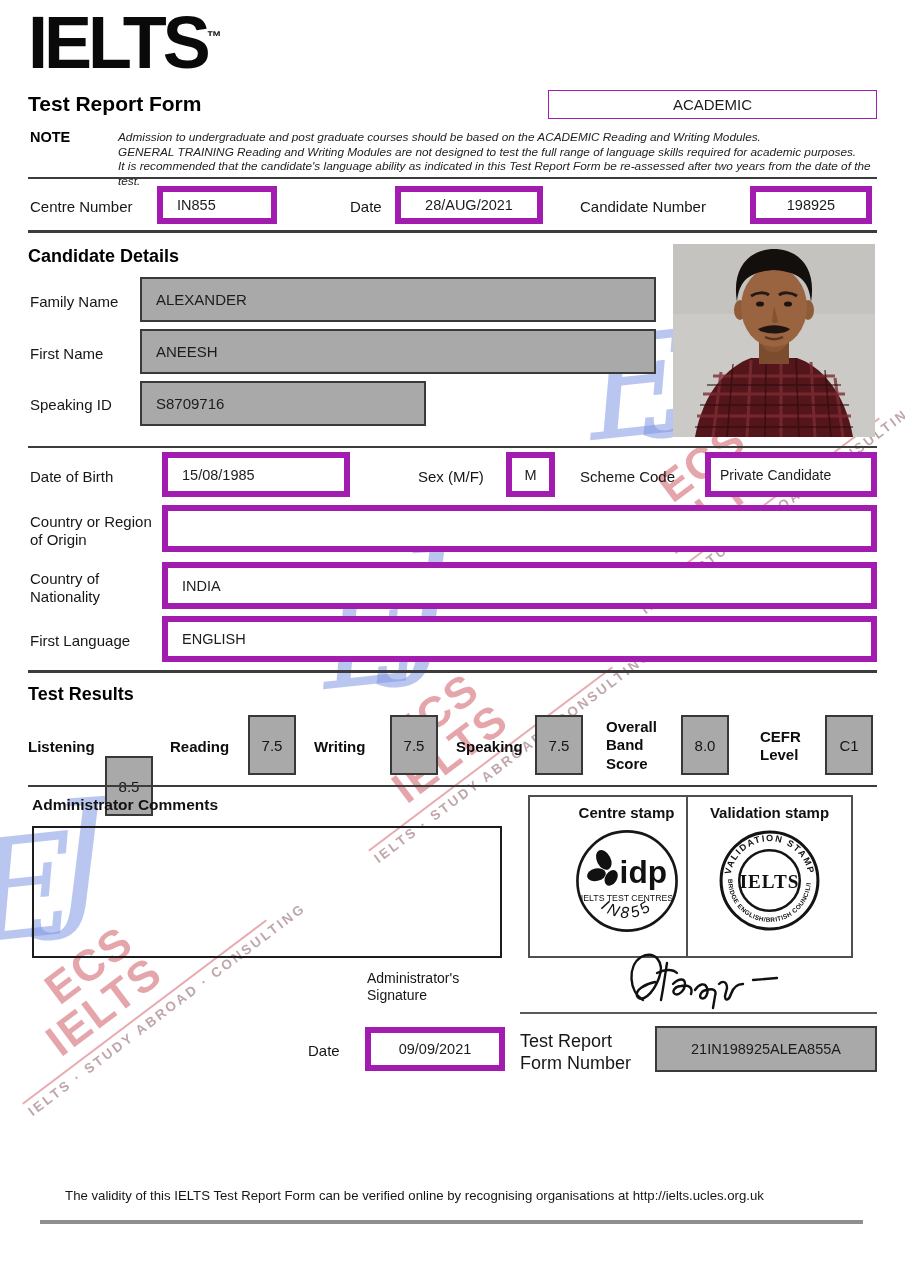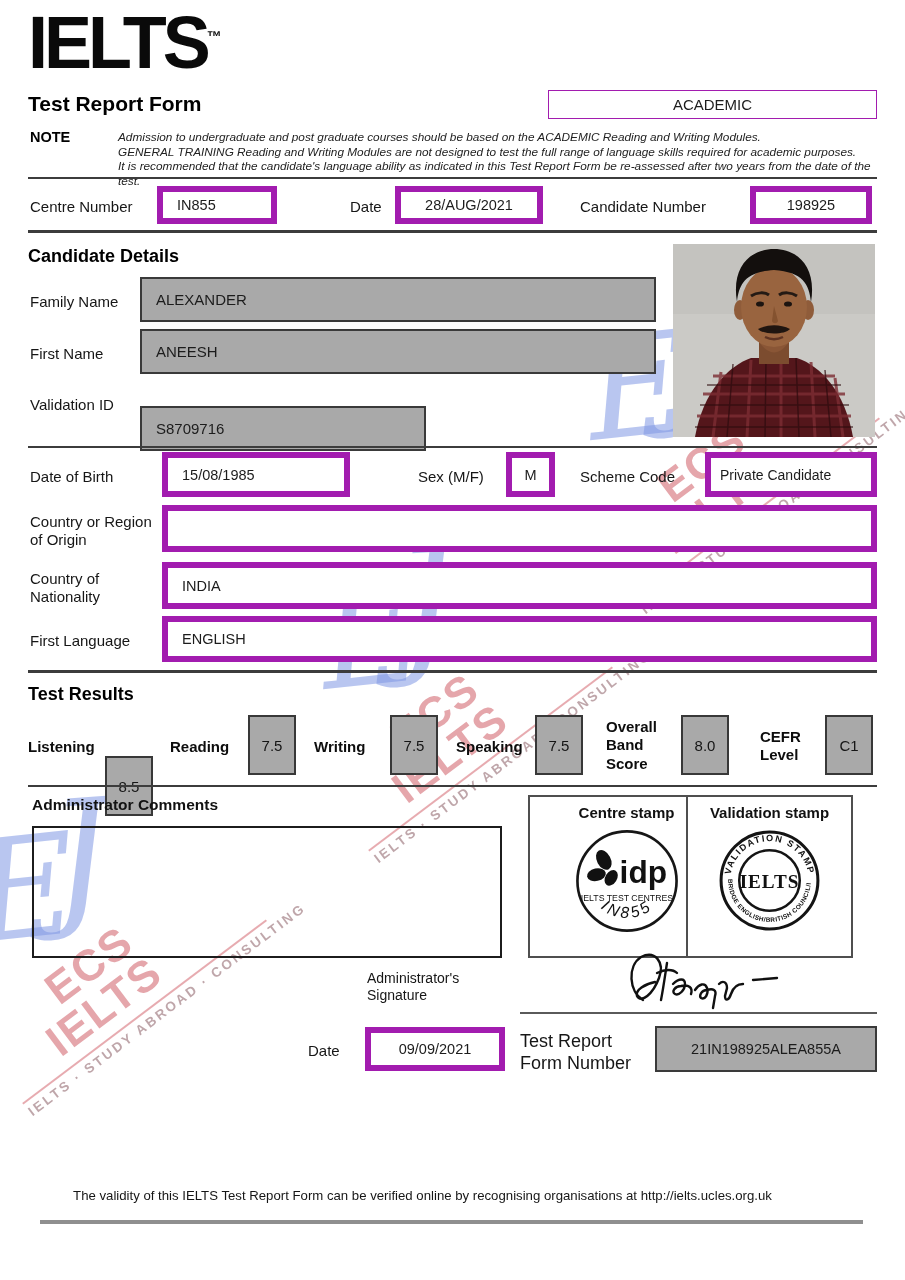--- a/index.html
+++ b/index.html
@@ -30,21 +30,21 @@
   .wm{position:absolute;width:370px;height:300px;pointer-events:none;}
   .wm .mono{position:absolute;left:2px;top:52px;font-family:"DejaVu Serif",serif;font-style:italic;
             color:rgba(128,152,228,0.55);line-height:1;}
   .wm .mono .me{font-size:140px;display:inline-block;transform:rotate(-6deg);}
   .wm .mono .mj{font-size:150px;display:inline-block;position:relative;top:-30px;margin-left:-26px;transform:rotate(-4deg);}
   .wm .rot{position:absolute;left:62px;top:250px;width:320px;transform:rotate(-37deg);transform-origin:0 100%;}
   .wm .ecs{font-size:44px;font-weight:bold;letter-spacing:2px;color:rgba(203,78,88,0.5);line-height:0.95;margin-left:88px;}
   .wm .iel{font-size:44px;font-weight:bold;letter-spacing:2px;color:rgba(203,78,88,0.5);line-height:0.95;margin-left:58px;}
   .wm .wline{width:305px;height:2px;background:rgba(208,88,98,0.5);margin:7px 0 3px 0;}
   .wm .tag{font-size:13.5px;font-weight:bold;letter-spacing:2.6px;color:rgba(152,112,118,0.62);white-space:nowrap;}
-  .footer-text{position:absolute;left:0;top:1188px;width:829px;text-align:center;font-size:13.2px;color:#161616;padding-left:8px;}
+  .footer-text{position:absolute;left:0;top:1188px;width:829px;text-align:center;font-size:13.2px;color:#161616;}
 </style>
 </head>
 <body>
 
 <div class="page">
 
   <div class="wm" style="left:585px;top:256px;">
     <div class="mono"><span class="me">E</span><span class="mj">J</span></div>
     <div class="rot">
       <div class="ecs">ECS</div>
@@ -122,22 +122,22 @@
     <path d="M85,85 C95,80 107,80 117,85 C112,91 90,91 85,85 Z" fill="#1f1510"></path>
     <path d="M92,93 C98,96 104,96 110,93" stroke="#5d3322" stroke-width="2.5" fill="none"></path>
   </svg>
 
   <div class="abs lbl" style="left:30px;top:293px;">Family Name</div>
   <div class="box gray pl" style="left:140px;top:277px;width:516px;height:45px;font-size:15px;">ALEXANDER</div>
 
   <div class="abs lbl" style="left:30px;top:345px;">First Name</div>
   <div class="box gray pl" style="left:140px;top:329px;width:516px;height:45px;font-size:15px;">ANEESH</div>
 
-  <div class="abs lbl" style="left:30px;top:396px;">Validation ID</div>
-  <div class="box gray pl" style="left:140px;top:381px;width:286px;height:45px;font-size:15px;margin-top:25px;">S8709716</div>
+  <div class="abs lbl" style="left:30px;top:396px;">Speaking ID</div>
+  <div class="box gray pl" style="left:140px;top:381px;width:286px;height:45px;font-size:15px;">S8709716</div>
 
   <div class="hr" style="left:28px;top:446px;width:849px;height:2px;"></div>
 
   <div class="abs lbl" style="left:30px;top:468px;">Date of Birth</div>
   <div class="box pl" style="left:162px;top:452px;width:188px;height:45px;">15/08/1985</div>
   <div class="abs lbl" style="left:418px;top:468px;">Sex (M/F)</div>
   <div class="box ctr" style="left:506px;top:452px;width:49px;height:45px;">M</div>
   <div class="abs lbl" style="left:580px;top:468px;">Scheme Code</div>
   <div class="box" style="left:705px;top:452px;width:172px;height:45px;padding-left:9px;font-size:14px;">Private Candidate</div>
 

